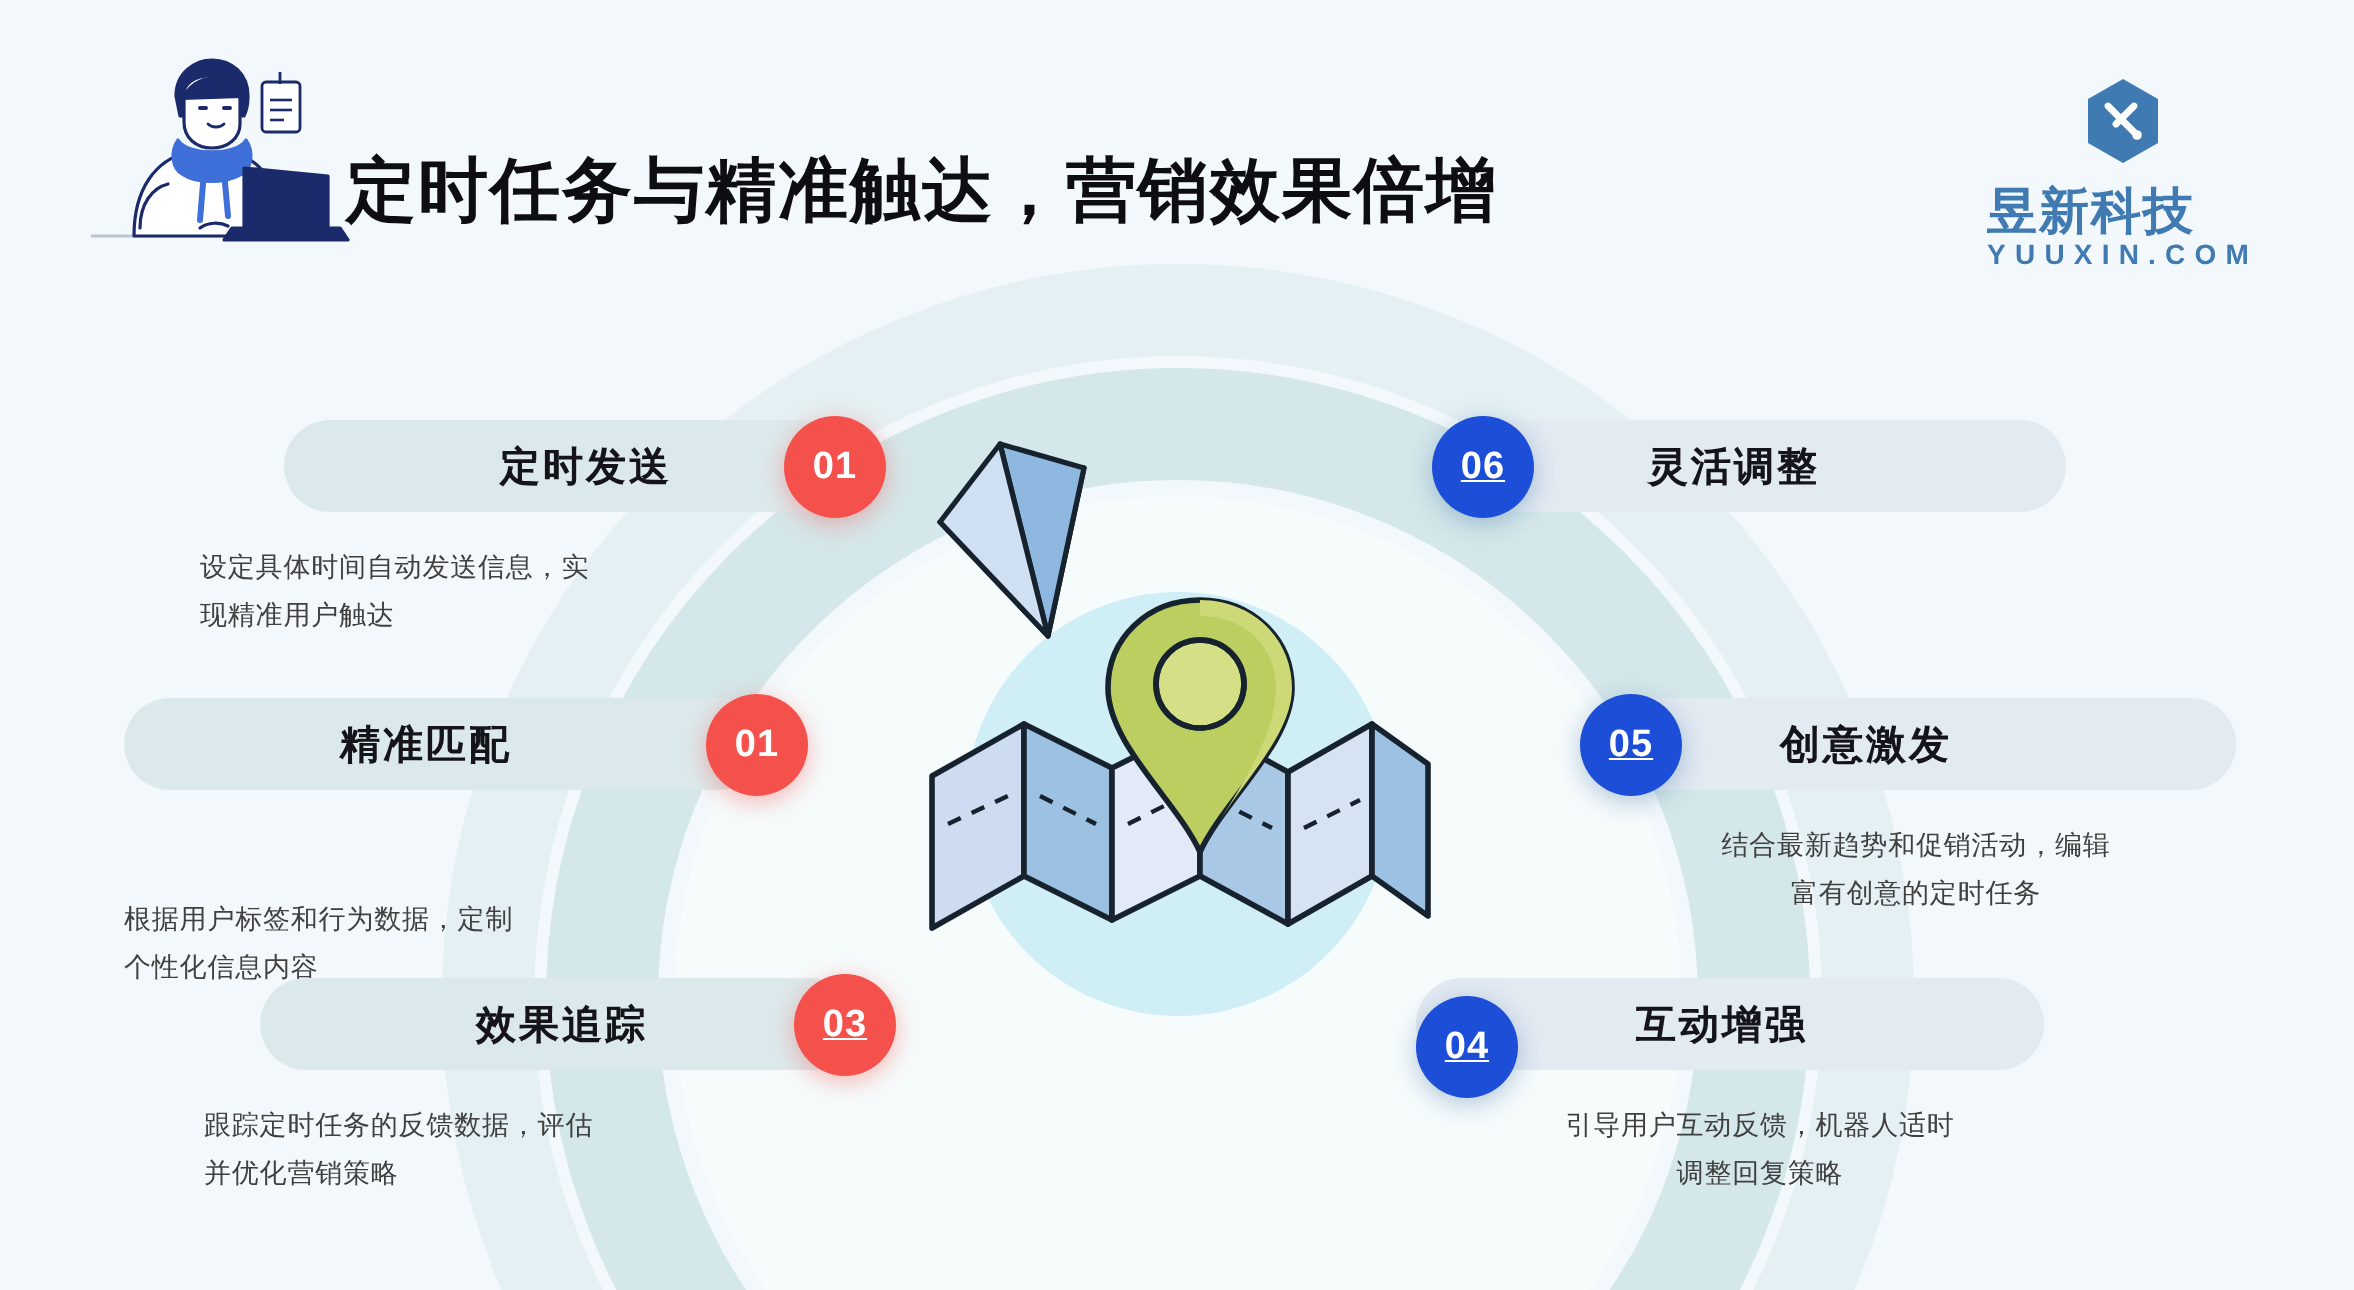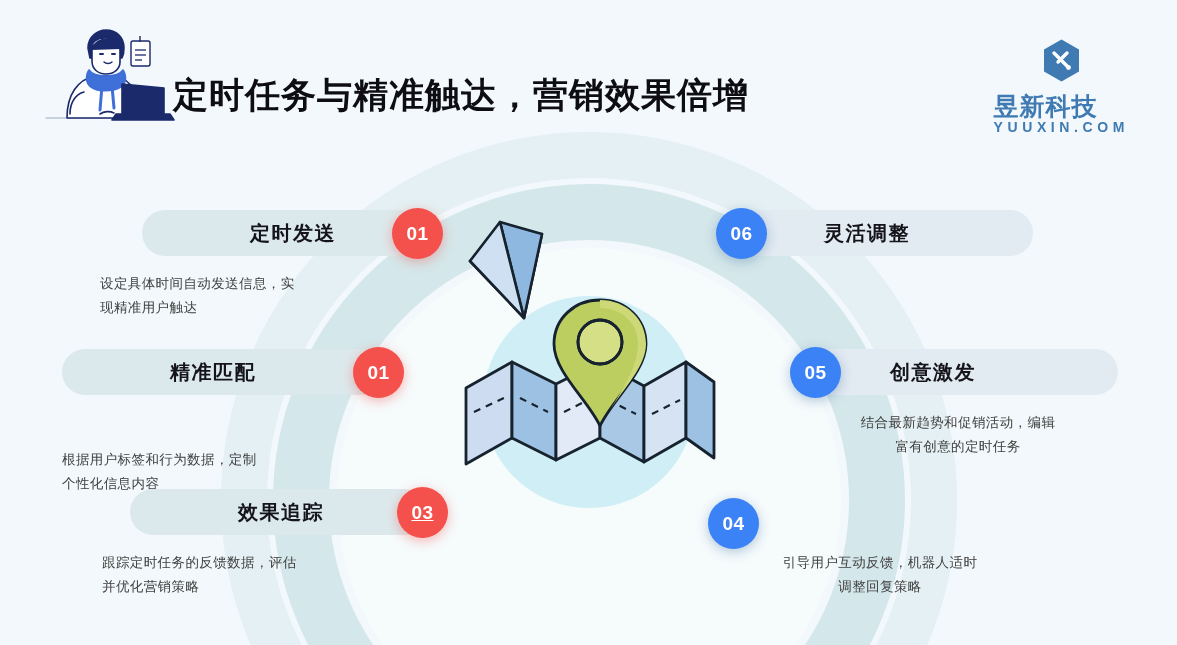--- a/index.html
+++ b/index.html
@@ -116,21 +116,21 @@
     display: flex;
     align-items: center;
     justify-content: center;
     font-size: 19px;
     font-weight: bold;
     color: #ffffff;
     letter-spacing: 0.5px;
     z-index: 3;
   }
   .badge.red  { background: #f5514c; box-shadow: 0 3px 12px rgba(245,81,76,0.40); }
-  .badge.blue { background: #3b82f6; box-shadow: 0 3px 12px rgba(58,108,159,0.36); }
+  .badge.blue { background: #1d4ed8; box-shadow: 0 3px 12px rgba(58,108,159,0.36); text-decoration: underline; }
 
   .feature-desc {
     margin-top: 11px;
     font-size: 13.5px;
     line-height: 1.75;
     color: #404040;
     letter-spacing: 0.4px;
   }
 
   
@@ -321,16 +321,19 @@
     <div class="pill">
       <span class="feature-title">创意激发</span>
     </div>
     <div class="badge blue">05</div>
   </div>
   <div class="feature-desc">结合最新趋势和促销活动，编辑<br>富有创意的定时任务</div>
 </div>
 
 <div class="feature right r3">
   <div class="pill-row">
+    <div class="pill">
+      <span class="feature-title">互动增强</span>
+    </div>
     <div class="badge blue">04</div>
   </div>
   <div class="feature-desc">引导用户互动反馈，机器人适时<br>调整回复策略</div>
 </div>
 
 </body></html>

